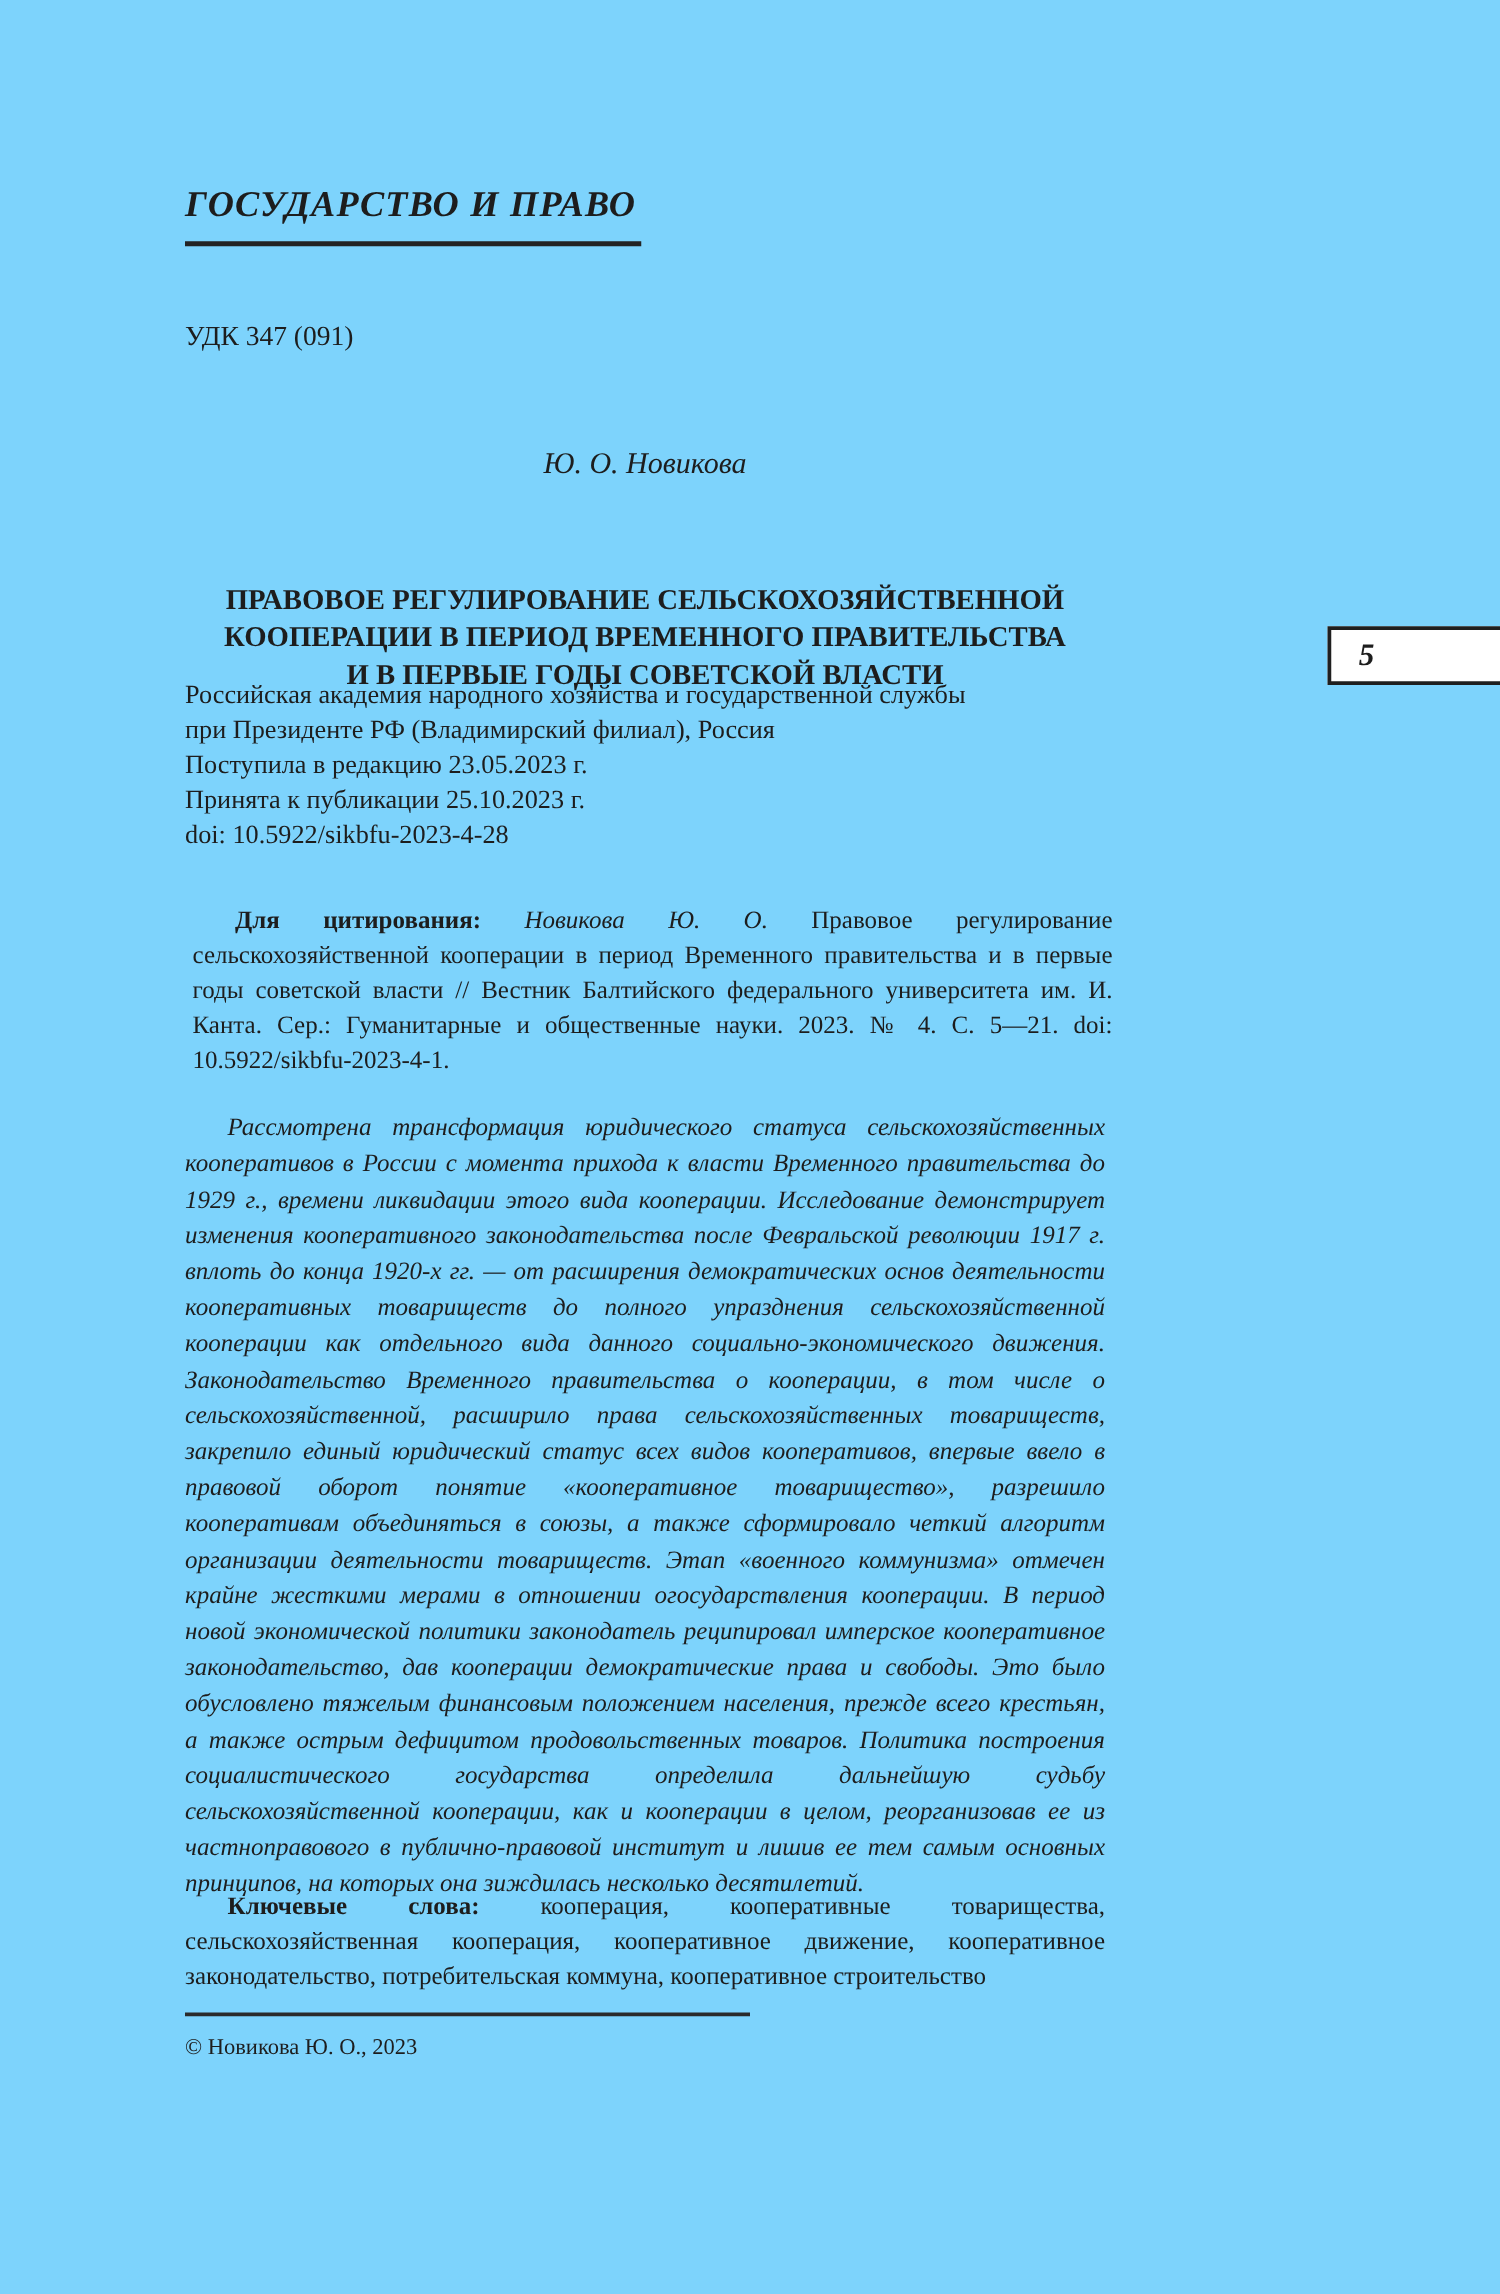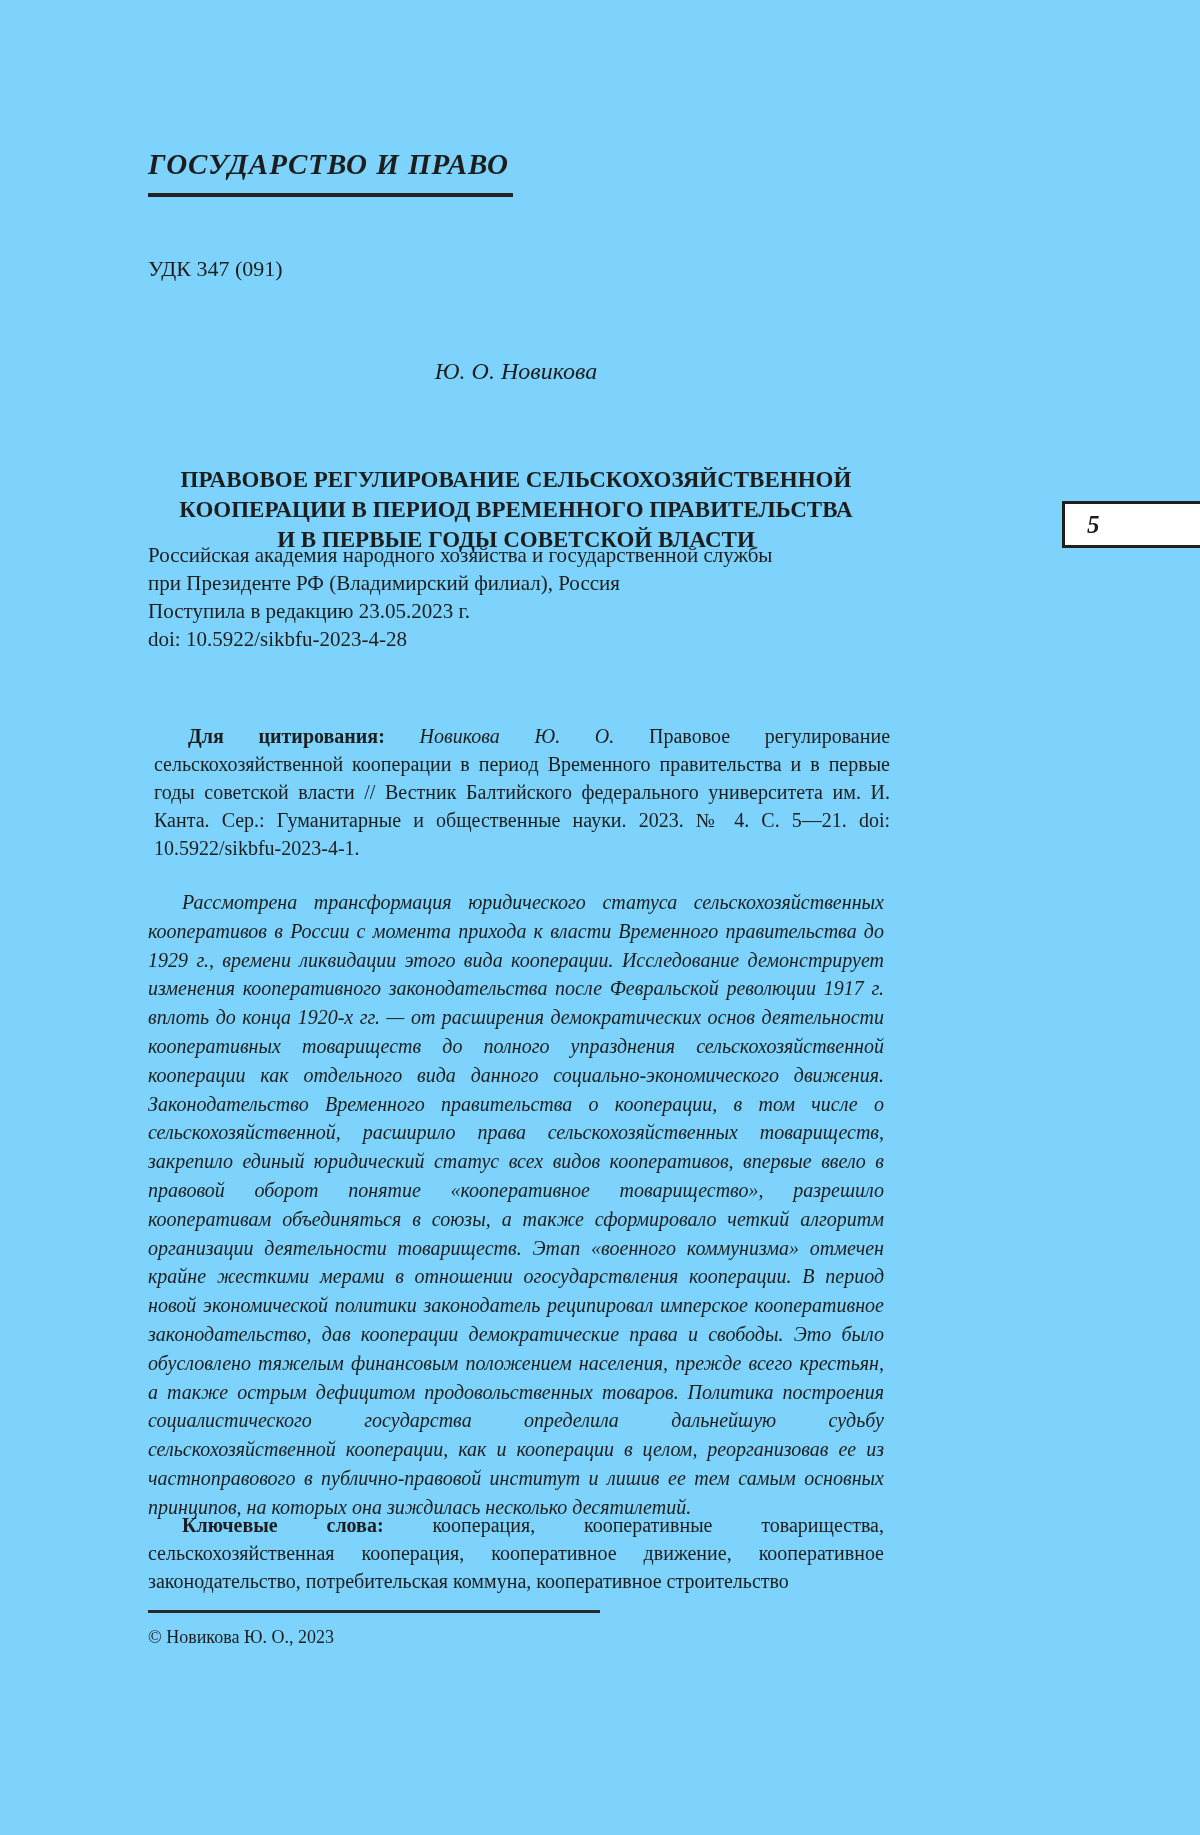--- a/index.html
+++ b/index.html
@@ -149,20 +149,21 @@
   <div class="title">
     <span class="line">ПРАВОВОЕ РЕГУЛИРОВАНИЕ СЕЛЬСКОХОЗЯЙСТВЕННОЙ</span>
     <span class="line">КООПЕРАЦИИ В ПЕРИОД ВРЕМЕННОГО ПРАВИТЕЛЬСТВА</span>
     <span class="line">И В ПЕРВЫЕ ГОДЫ СОВЕТСКОЙ ВЛАСТИ</span>
   </div>
 
   <div class="affiliation">
     <span class="line">Российская академия народного хозяйства и государственной службы</span>
     <span class="line">при Президенте РФ (Владимирский филиал), Россия</span>
     <span class="line">Поступила в редакцию 23.05.2023 г.</span>
+    <span class="line">Принята к публикации 25.10.2023 г.</span>
     <span class="line">doi: 10.5922/sikbfu-2023-4-28</span>
   </div>
 
   <p class="citation">
     <b>Для цитирования:</b>
     <i>Новикова Ю. О.</i>
     <span>Правовое регулирование сельскохозяйственной кооперации в период Временного правительства и в первые годы советской власти // Вестник Балтийского федерального университета им. И. Канта. Сер.: Гуманитарные и общественные науки. 2023. № 4. С. 5—21. doi: 10.5922/sikbfu-2023-4-1.</span>
   </p>
 
   <p class="abstract">Рассмотрена трансформация юридического статуса сельскохозяйственных кооперативов в России с момента прихода к власти Временного правительства до 1929 г., времени ликвидации этого вида кооперации. Исследование демонстрирует изменения кооперативного законодательства после Февральской революции 1917 г. вплоть до конца 1920-х гг. — от расширения демократических основ деятельности кооперативных товариществ до полного упразднения сельскохозяйственной кооперации как отдельного вида данного социально-экономического движения. Законодательство Временного правительства о кооперации, в том числе о сельскохозяйственной, расширило права сельскохозяйственных товариществ, закрепило единый юридический статус всех видов кооперативов, впервые ввело в правовой оборот понятие «кооперативное товарищество», разрешило кооперативам объединяться в союзы, а также сформировало четкий алгоритм организации деятельности товариществ. Этап «военного коммунизма» отмечен крайне жесткими мерами в отношении огосударствления кооперации. В период новой экономической политики законодатель реципировал имперское кооперативное законодательство, дав кооперации демократические права и свободы. Это было обусловлено тяжелым финансовым положением населения, прежде всего крестьян, а также острым дефицитом продовольственных товаров. Политика построения социалистического государства определила дальнейшую судьбу сельскохозяйственной кооперации, как и кооперации в целом, реорганизовав ее из частноправового в публично-правовой институт и лишив ее тем самым основных принципов, на которых она зиждилась несколько десятилетий.</p>

